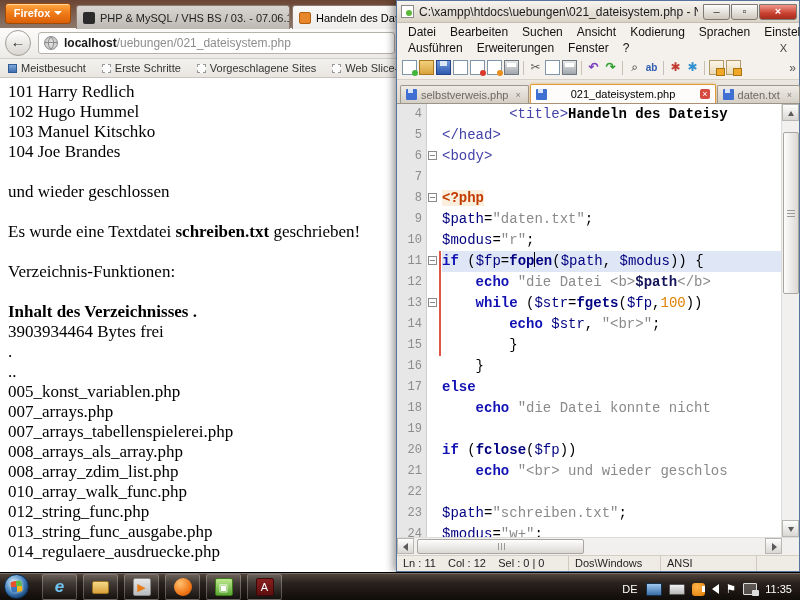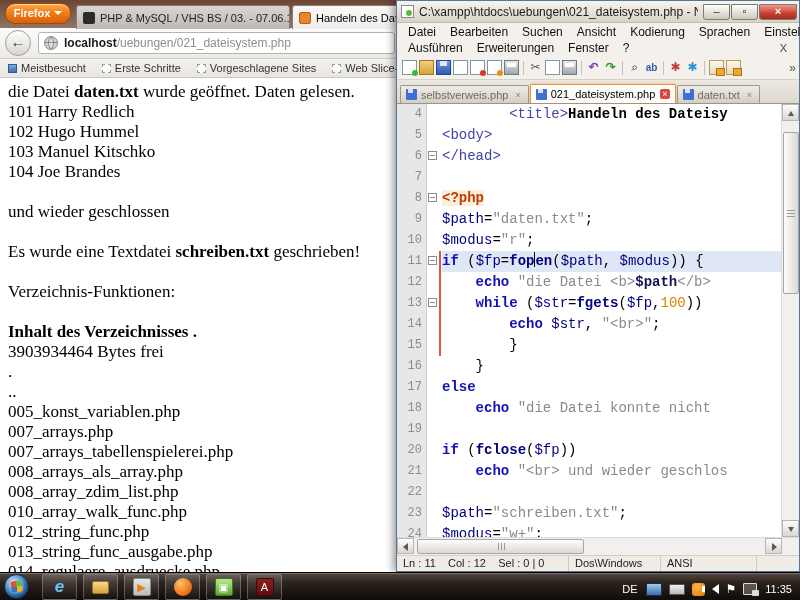--- a/index.html
+++ b/index.html
@@ -2,21 +2,21 @@
 <html><head>
 <meta charset="utf-8">
 <style>
   html,body{margin:0;padding:0;}
   body{width:800px;height:600px;position:relative;overflow:hidden;background:#1a1512;
        font-family:"Liberation Sans",sans-serif;}
   
   .ff-window{position:absolute;left:0;top:0;width:398px;height:572px;background:#fff;
              border-left:1px solid #9a9democratic;box-sizing:border-box;display:flex;flex-direction:column;}
   .ff-top{height:28px;background:linear-gradient(180deg,#6b4533,#7d6152 55%,#8d7668);position:relative;flex:none;}
-  .ff-btn{position:absolute;left:5px;top:3px;width:64px;height:19px;border-radius:10px;
+  .ff-btn{position:absolute;left:5px;top:3px;width:64px;height:19px;border-radius:3px;
           background:linear-gradient(#ffab45,#f07d1a 45%,#dd5f07);border:1px solid #9c4a06;
           color:#fff;font-weight:bold;font-size:11px;text-align:center;line-height:18px;
           box-shadow:inset 0 1px 0 rgba(255,255,255,.5);cursor:default;}
   .ff-btn .dd{display:inline-block;width:0;height:0;border-left:4px solid transparent;
           border-right:4px solid transparent;border-top:4px solid #fff;margin-left:4px;vertical-align:2px;}
   .ff-tabs{position:absolute;left:76px;top:5px;height:23px;display:flex;}
   .ff-tab{height:23px;display:flex;align-items:center;padding:0 6px;font-size:11px;color:#222;
           border:1px solid #8d7a6e;border-bottom:none;border-radius:3px 3px 0 0;margin-right:2px;
           background:linear-gradient(#d9d6d2,#bdb8b2);max-width:200px;white-space:nowrap;overflow:hidden;}
   .ff-tab.active{background:linear-gradient(#f9f8f7,#efedeb);color:#000;}
@@ -91,21 +91,21 @@
   .tbi.i-rec{color:#c03a30;}
   .tbi.i-play{color:#2f8fd0;}
   .tbi.i-win{background:linear-gradient(#fdf6e8,#e8d9b8);border:1px solid #b09a6a;box-sizing:border-box;}
   .tbi.i-win:after{content:"";position:absolute;right:-2px;bottom:-2px;width:7px;height:6px;background:#f0a828;border:1px solid #a87510;}
   .tb-overflow{margin-left:auto;margin-right:3px;color:#555;font-size:12px;}
   .npp-tabbar{height:21px;background:linear-gradient(#ece8e1,#ddd8cf);border-bottom:1px solid #9a9489;
               display:flex;align-items:flex-end;padding:2px 0 0 3px;flex:none;}
   .npp-tab{height:17px;display:flex;align-items:center;font-size:11px;padding:0 5px;margin-right:1px;
            border:1px solid #9d968b;border-bottom:none;border-radius:2px 2px 0 0;color:#6f6a62;
            background:linear-gradient(#efece6,#d4cfc5);white-space:nowrap;}
-  .npp-tab.active{background:#fdfcfa;border-color:#df9a3a;color:#000;height:18px;box-shadow:0 0 3px rgba(230,140,30,.6);}
+  .npp-tab.active{background:#fdfcfa;border-color:#df9a3a;color:#000;height:18px;box-shadow:0 0 3px rgba(230,140,30,.6);gap:20px;}
   .npp-tab .floppy{width:11px;height:11px;background:#3f6fd0;border-radius:1px;position:relative;margin-right:4px;flex:none;}
   .npp-tab .floppy:after{content:"";position:absolute;left:2px;top:0;width:5px;height:4px;background:#d8e4fa;}
   .npp-tab .xclose{margin-left:5px;font-size:9px;line-height:10px;color:#88827a;padding:0 2px;}
   .npp-tab.active .xclose{background:#d6493f;color:#fff;border-radius:2px;}
   .npp-editor{flex:1;display:flex;background:#fff;overflow:hidden;}
   .ln-col{width:30px;background:#e7e7e7;border-right:1px solid #cfcfcf;font-family:"Liberation Mono",monospace;
           font-size:12px;color:#8c8c8c;text-align:right;padding-right:4px;box-sizing:border-box;flex:none;}
   .ln{height:21px;line-height:21px;}
   .fold-col{width:15px;background:#fff;flex:none;}
   .fold-cell{height:21px;position:relative;}
@@ -227,21 +227,20 @@
       <div class="bm">
         <span class="bmi placeholder-icon"></span>
         <span>Vorgeschlagene Sites</span>
       </div>
       <div class="bm">
         <span class="bmi placeholder-icon"></span>
         <span>Web Slice-Katalog</span>
       </div>
     </div>
   <div class="ff-content" id="ffContent">
-      <div class="cl"><span class="tk-p">die Datei </span><span class="" style="font-weight: bold;">daten.txt</span><span class="tk-p"> wurde geöffnet. Daten gelesen.</span></div>
       <div class="cl"><span class="tk-p">101 Harry Redlich</span></div>
       <div class="cl"><span class="tk-p">102 Hugo Hummel</span></div>
       <div class="cl"><span class="tk-p">103 Manuel Kitschko</span></div>
       <div class="cl"><span class="tk-p">104 Joe Brandes</span></div>
       <div class="cl">&nbsp;</div>
       <div class="cl"><span class="tk-p">und wieder geschlossen</span></div>
       <div class="cl">&nbsp;</div>
       <div class="cl"><span class="tk-p">Es wurde eine Textdatei </span><span class="" style="font-weight: bold;">schreiben.txt</span><span class="tk-p"> geschrieben!</span></div>
       <div class="cl">&nbsp;</div>
       <div class="cl"><span class="tk-p">Verzeichnis-Funktionen:</span></div>
@@ -391,22 +390,22 @@
         <div class="fold-cell"></div>
         <div class="fold-cell"></div>
         <div class="fold-cell"></div>
         <div class="fold-cell"></div>
         <div class="fold-cell"></div>
         <div class="fold-cell"></div>
         <div class="fold-cell"></div>
       </div>
     <div class="code-col" id="codeCol">
         <div class="code-line"><span class="tk-p">        </span><span class="tk-tag">&lt;title&gt;</span><span class="tk-bold">Handeln des Dateisy</span></div>
+        <div class="code-line"><span class="tk-tag">&lt;/head&gt;</span></div>
         <div class="code-line"><span class="tk-tag">&lt;body&gt;</span></div>
-        <div class="code-line"><span class="tk-tag">&lt;/head&gt;</span></div>
         <div class="code-line">&nbsp;</div>
         <div class="code-line"><span class="tk-php">&lt;?php</span></div>
         <div class="code-line"><span class="tk-var">$path</span><span class="tk-p">=</span><span class="tk-str">"daten.txt"</span><span class="tk-p">;</span></div>
         <div class="code-line"><span class="tk-var">$modus</span><span class="tk-p">=</span><span class="tk-str">"r"</span><span class="tk-p">;</span></div>
         <div class="code-line current"><span class="tk-kw">if</span><span class="tk-p"> (</span><span class="tk-var">$fp</span><span class="tk-p">=</span><span class="tk-fn">fop</span><span class="caret"></span><span class="tk-fn">en</span><span class="tk-p">(</span><span class="tk-var">$path</span><span class="tk-p">, </span><span class="tk-var">$modus</span><span class="tk-p">)) {</span></div>
         <div class="code-line"><span class="tk-p">    </span><span class="tk-kw">echo</span><span class="tk-p"> </span><span class="tk-str">"die Datei &lt;b&gt;</span><span class="tk-varb">$path</span><span class="tk-str">&lt;/b&gt;</span></div>
         <div class="code-line"><span class="tk-p">    </span><span class="tk-kw">while</span><span class="tk-p"> (</span><span class="tk-var">$str</span><span class="tk-p">=</span><span class="tk-fn">fgets</span><span class="tk-p">(</span><span class="tk-var">$fp</span><span class="tk-p">,</span><span class="tk-num">100</span><span class="tk-p">))</span></div>
         <div class="code-line"><span class="tk-p">        </span><span class="tk-kw">echo</span><span class="tk-p"> </span><span class="tk-var">$str</span><span class="tk-p">, </span><span class="tk-str">"&lt;br&gt;"</span><span class="tk-p">;</span></div>
         <div class="code-line"><span class="tk-p">        }</span></div>
         <div class="code-line"><span class="tk-p">    }</span></div>

